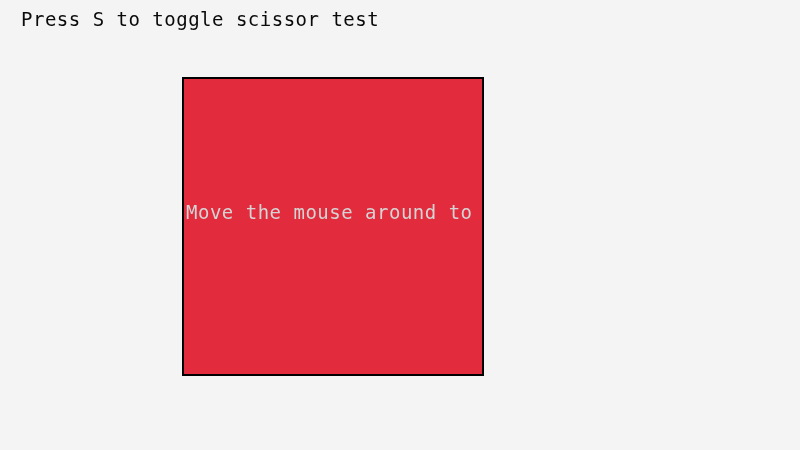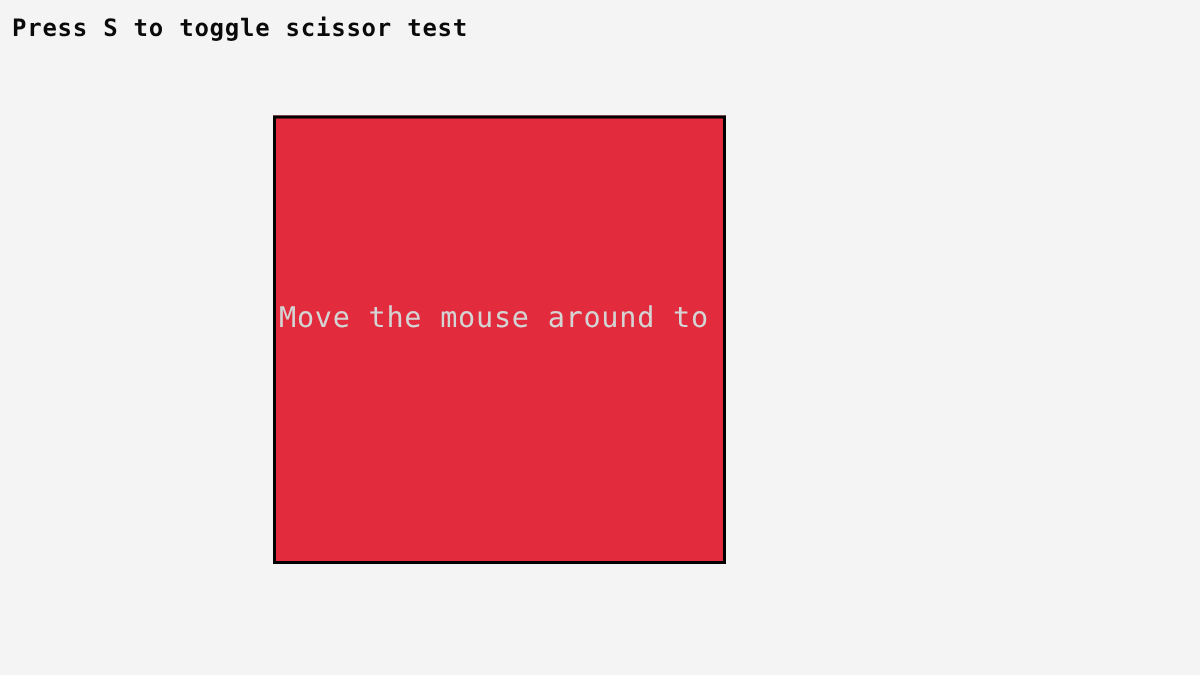--- a/index.html
+++ b/index.html
@@ -16,29 +16,29 @@
     overflow: hidden;
     background: #f4f4f4;
     font-family: "DejaVu Sans Mono", "Liberation Mono", monospace;
     -webkit-font-smoothing: none;
     font-smooth: never;
   }
 
   
   #header-hint {
     position: absolute;
-    left: 8px;
+    left: 21px;
     top: 9px;
     font-family: "DejaVu Sans Mono", "Liberation Mono", monospace;
-    font-size: 16px;
+    font-size: 19px;
     line-height: 20px;
     letter-spacing: 0.5px;
     color: #0a0a0a;
     white-space: pre;
-    font-weight: 700;
+    font-weight: 400;
   }
 
   
   #scissor-region {
     position: absolute;
     left: 182px;
     top: 77px;
     width: 302px;
     height: 299px;
     box-sizing: border-box;

